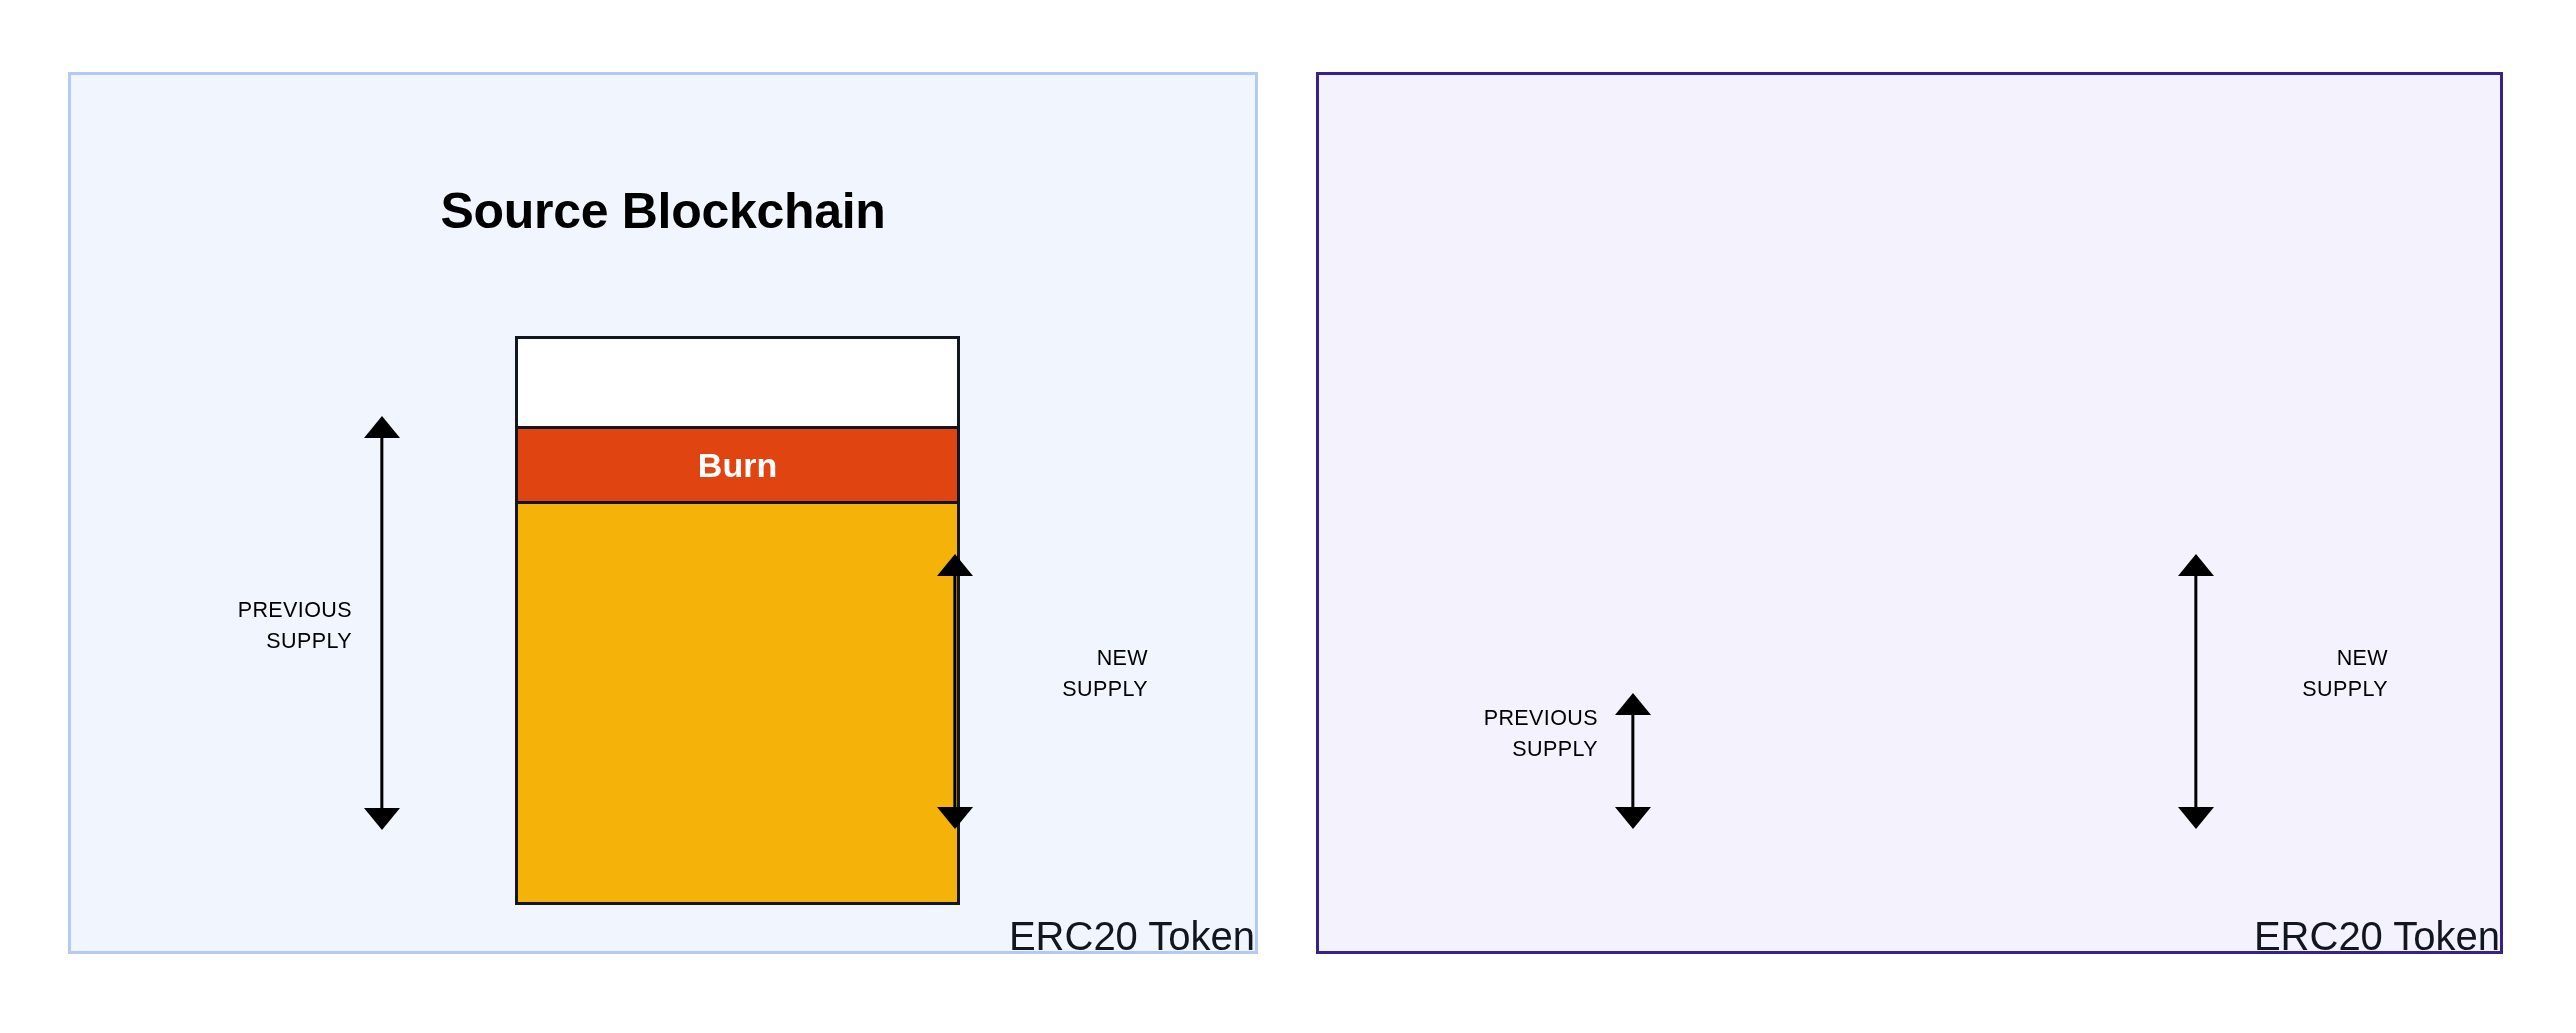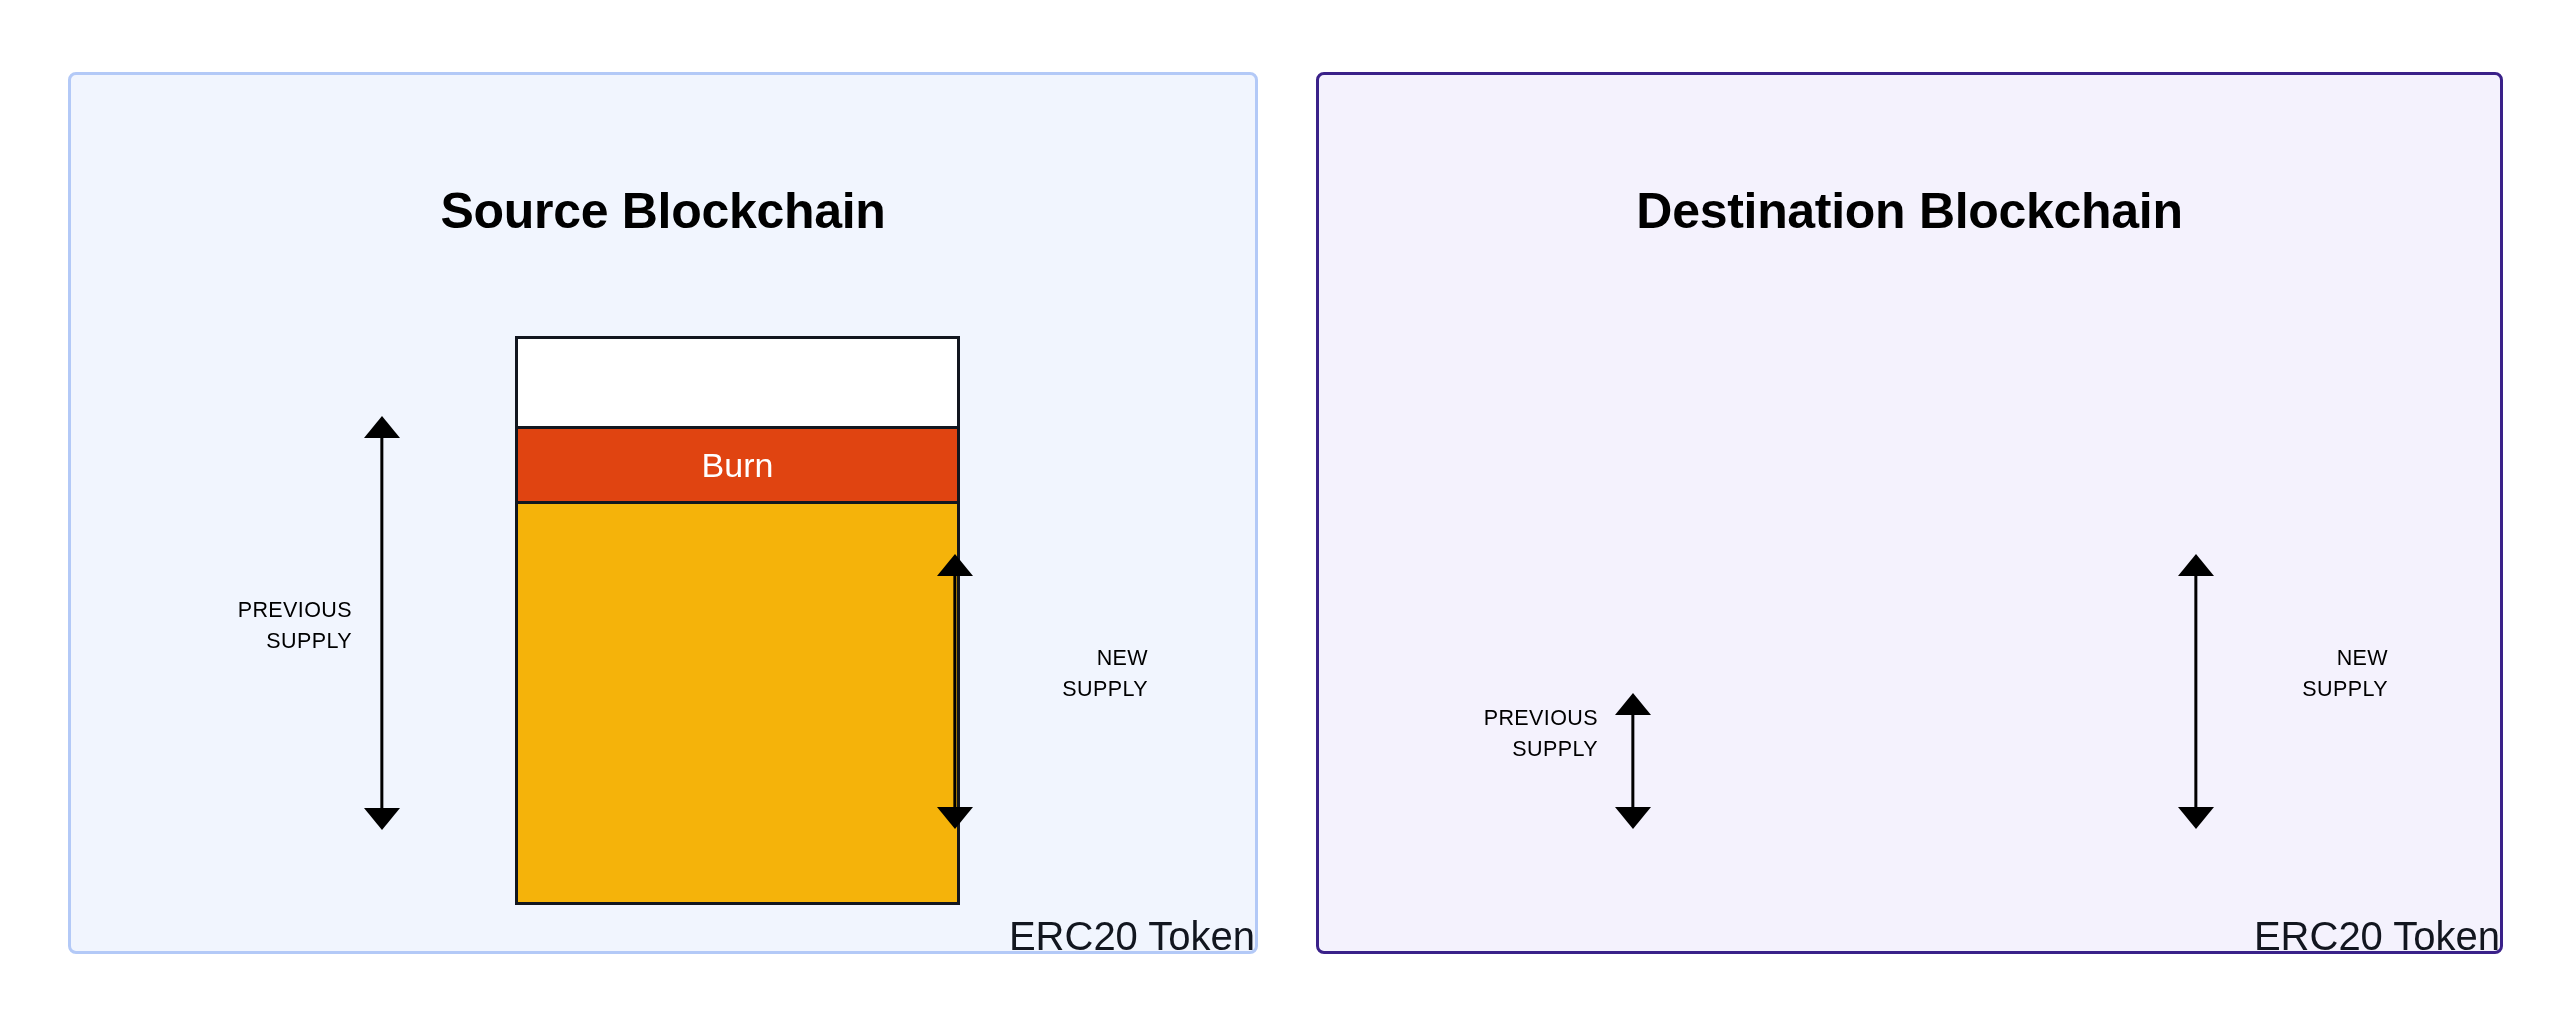--- a/index.html
+++ b/index.html
@@ -19,21 +19,20 @@
     background: #ffffff;
     overflow: hidden;
   }
 
   
   .panel {
     position: absolute;
     box-sizing: border-box;
     top: 72px;
     height: 882px;
-    border-radius: 8px;
   }
   .panel--source {
     left: 68px;
     width: 1190px;
     background: #f1f5fe;
     border: 3.3px solid #b3c9f7;
   }
   .panel--destination {
     left: 1316px;
     width: 1187px;
@@ -86,21 +85,21 @@
   }
 
   .seg {
     position: relative;
     box-sizing: border-box;
     display: flex;
     align-items: center;
     justify-content: center;
     color: #ffffff;
     font-size: 34px;
-    font-weight: 400;
+    font-weight: 700;
     line-height: 1;
     text-align: right;
   }
   .seg--empty { background: #ffffff; }
   .seg--burn {
     background: #e04411;
     border-top: 3.3px solid #12161f;
     border-bottom: 3.3px solid #12161f;
   }
   .seg--token { background: #f5b30a; }
@@ -189,21 +188,20 @@
   <div class="arrow arrow--src-new">
     <div class="head head--up"></div>
     <div class="shaft"></div>
     <div class="head head--down"></div>
   </div>
   <div class="arrow-caption cap--src-new">NEW
 SUPPLY</div>
 
   <div class="panel panel--destination">
 
-    <div class="panel-title">Destination Blockchain</div>
 
     <div class="token-caption">ERC20 Token</div>
   </div>
 
   <div class="arrow arrow--dst-prev">
     <div class="head head--up"></div>
     <div class="shaft"></div>
     <div class="head head--down"></div>
   </div>
   <div class="arrow-caption cap--dst-prev">PREVIOUS

